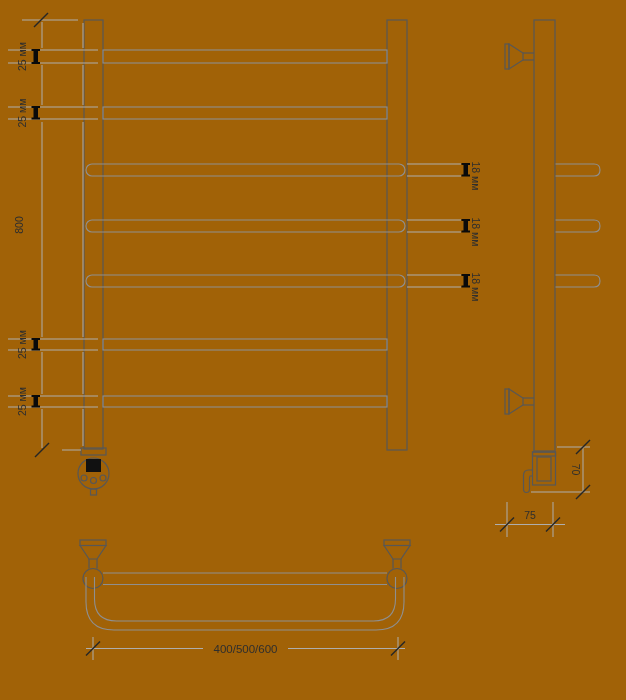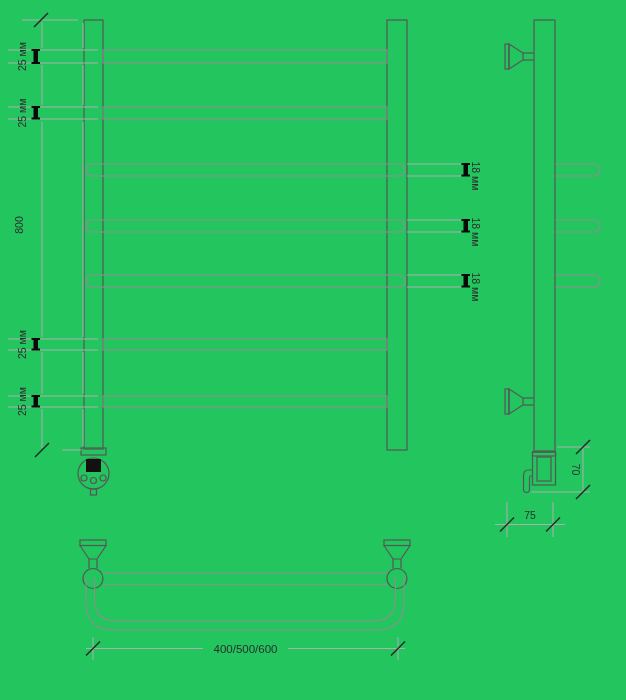--- a/index.html
+++ b/index.html
@@ -1,16 +1,16 @@
 <!DOCTYPE html>
 <html><head>
 <meta charset="utf-8">
 <style>
   html,body{margin:0;padding:0;background:#ffffff;}
-  .stage{width:626px;height:700px;background:#22c55e;overflow:hidden;}
+  .stage{width:626px;height:700px;background:#a16207;overflow:hidden;}
   svg{display:block;}
   .ln-main{stroke:#575757;stroke-width:1.2;fill:none;}
   .ln-bar{stroke:#8f8f8f;stroke-width:1.1;fill:none;}
   .ln-ext{stroke:#aeaeae;stroke-width:1;fill:none;}
   .txt{font-family:"Liberation Sans",sans-serif;font-size:10.5px;fill:#2e2e2e;}
   .txt-lg{font-size:11.5px;}
 </style>
 </head>
 <body>
 

